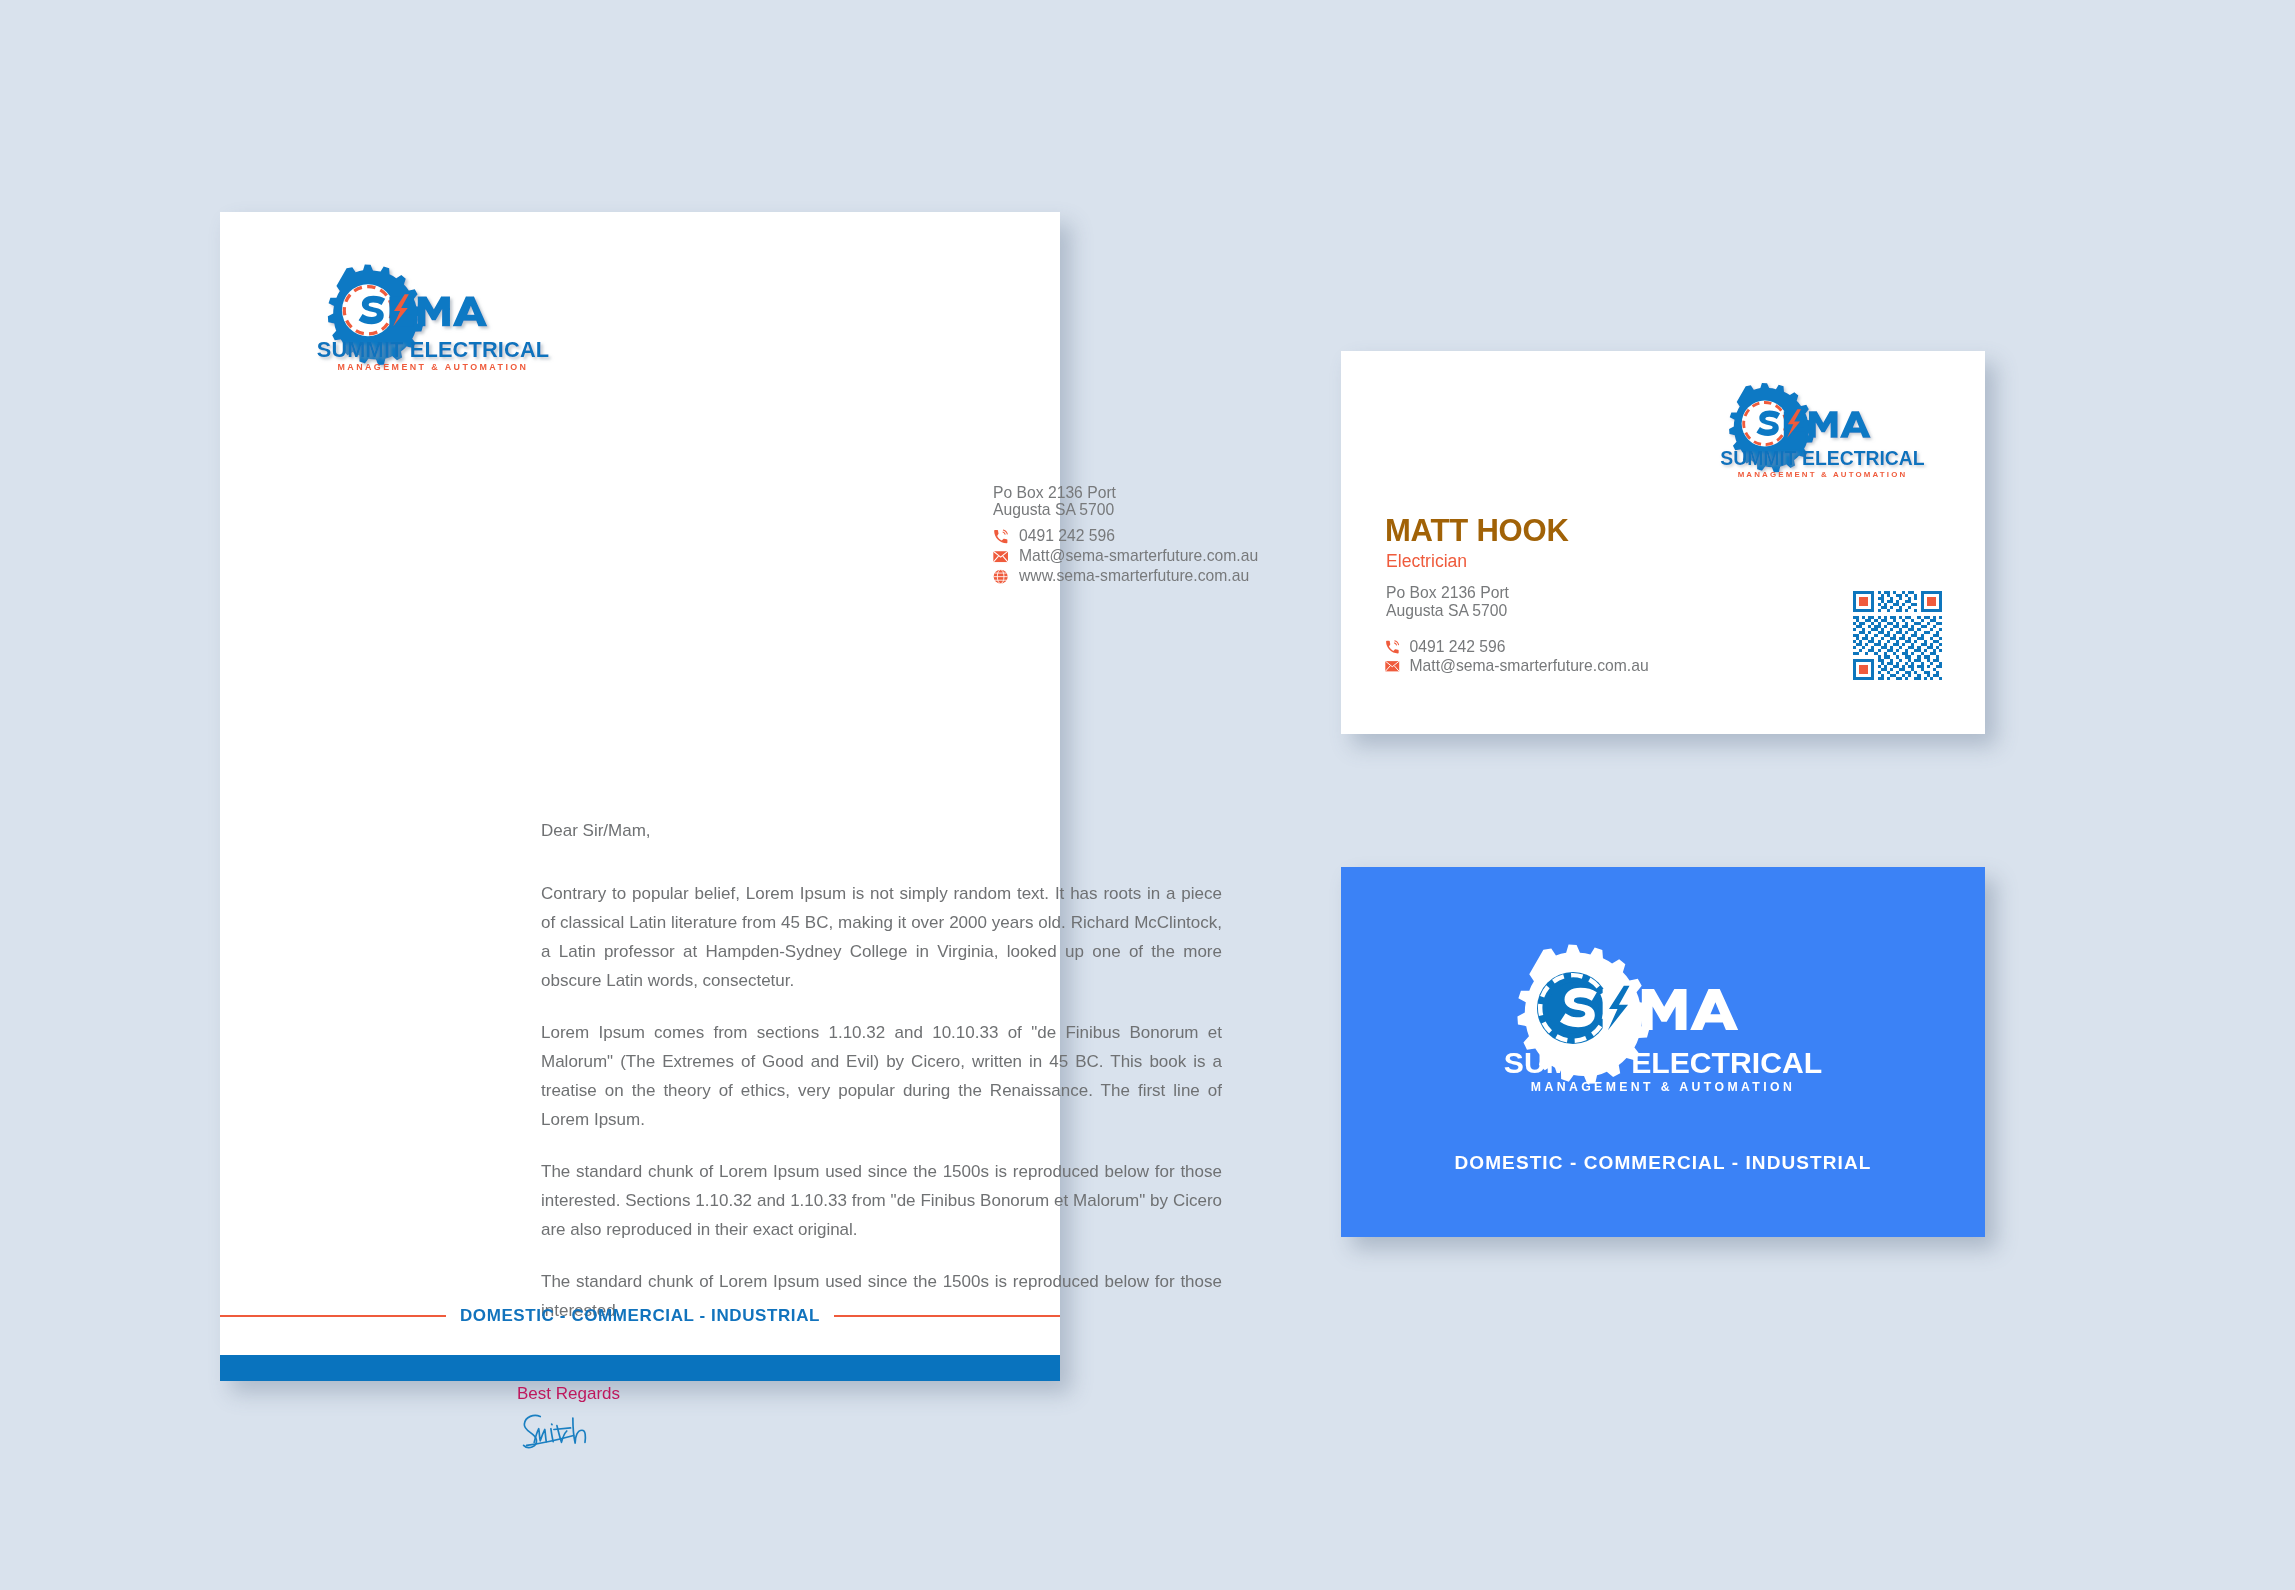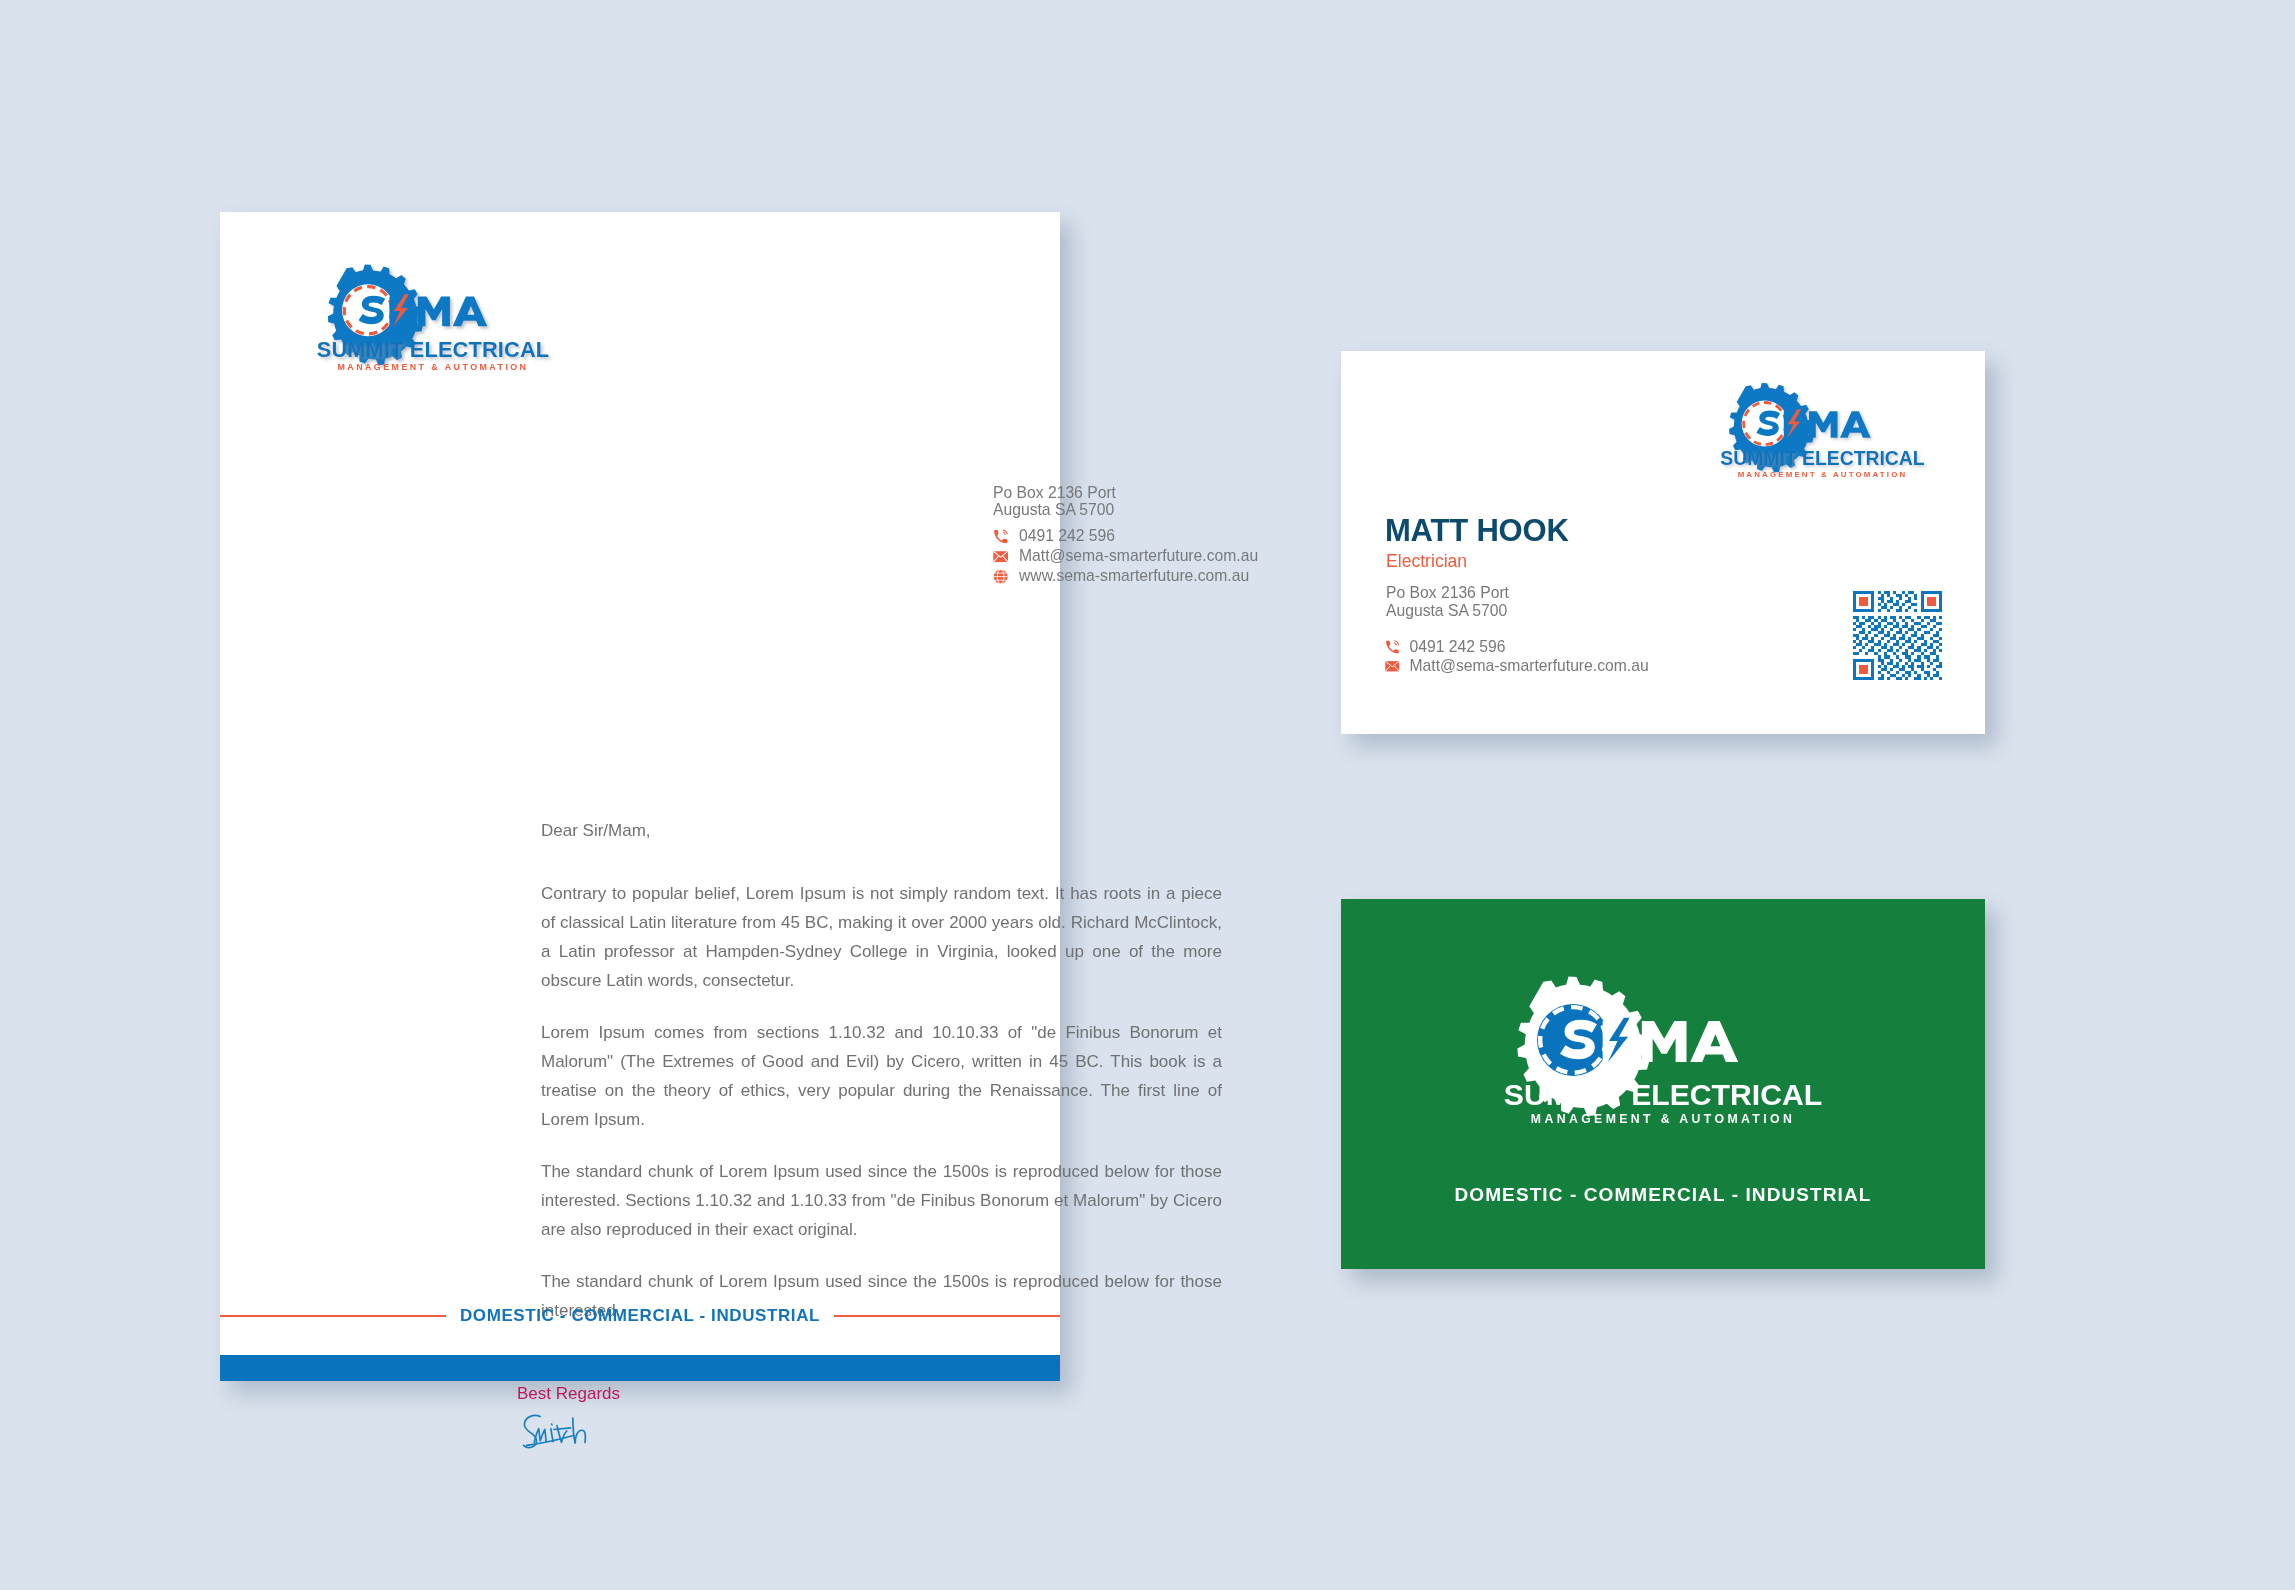--- a/index.html
+++ b/index.html
@@ -148,21 +148,21 @@
   #card-front .cf-logo {
     position: absolute;
     right: 47px;
     top: 27px;
     width: 231px;
   }
   #card-front .cf-name {
     position: absolute;
     left: 44px;
     top: 163px;
-    color: #0c4a6e;
+    color: #a16207;
     font-size: 31px;
     font-weight: bold;
     letter-spacing: -0.2px;
     line-height: 34px;
   }
   #card-front .cf-role {
     position: absolute;
     left: 45px;
     top: 200px;
     color: #ef5b3c;
@@ -207,23 +207,22 @@
     height: 89px;
   }
 
   
   #card-back {
     position: absolute;
     left: 1341px;
     top: 867px;
     width: 644px;
     height: 370px;
-    background: #15803d;
+    background: #3b82f6;
     box-shadow: 10.7px 12.2px 20px rgba(80, 100, 125, 0.32);
-    margin-top: 32px;
   }
   #card-back .cb-logo {
     position: absolute;
     left: 50%;
     transform: translateX(-50%);
     top: 70px;
     width: 360px;
   }
   #card-back .cb-tagline {
     position: absolute;

